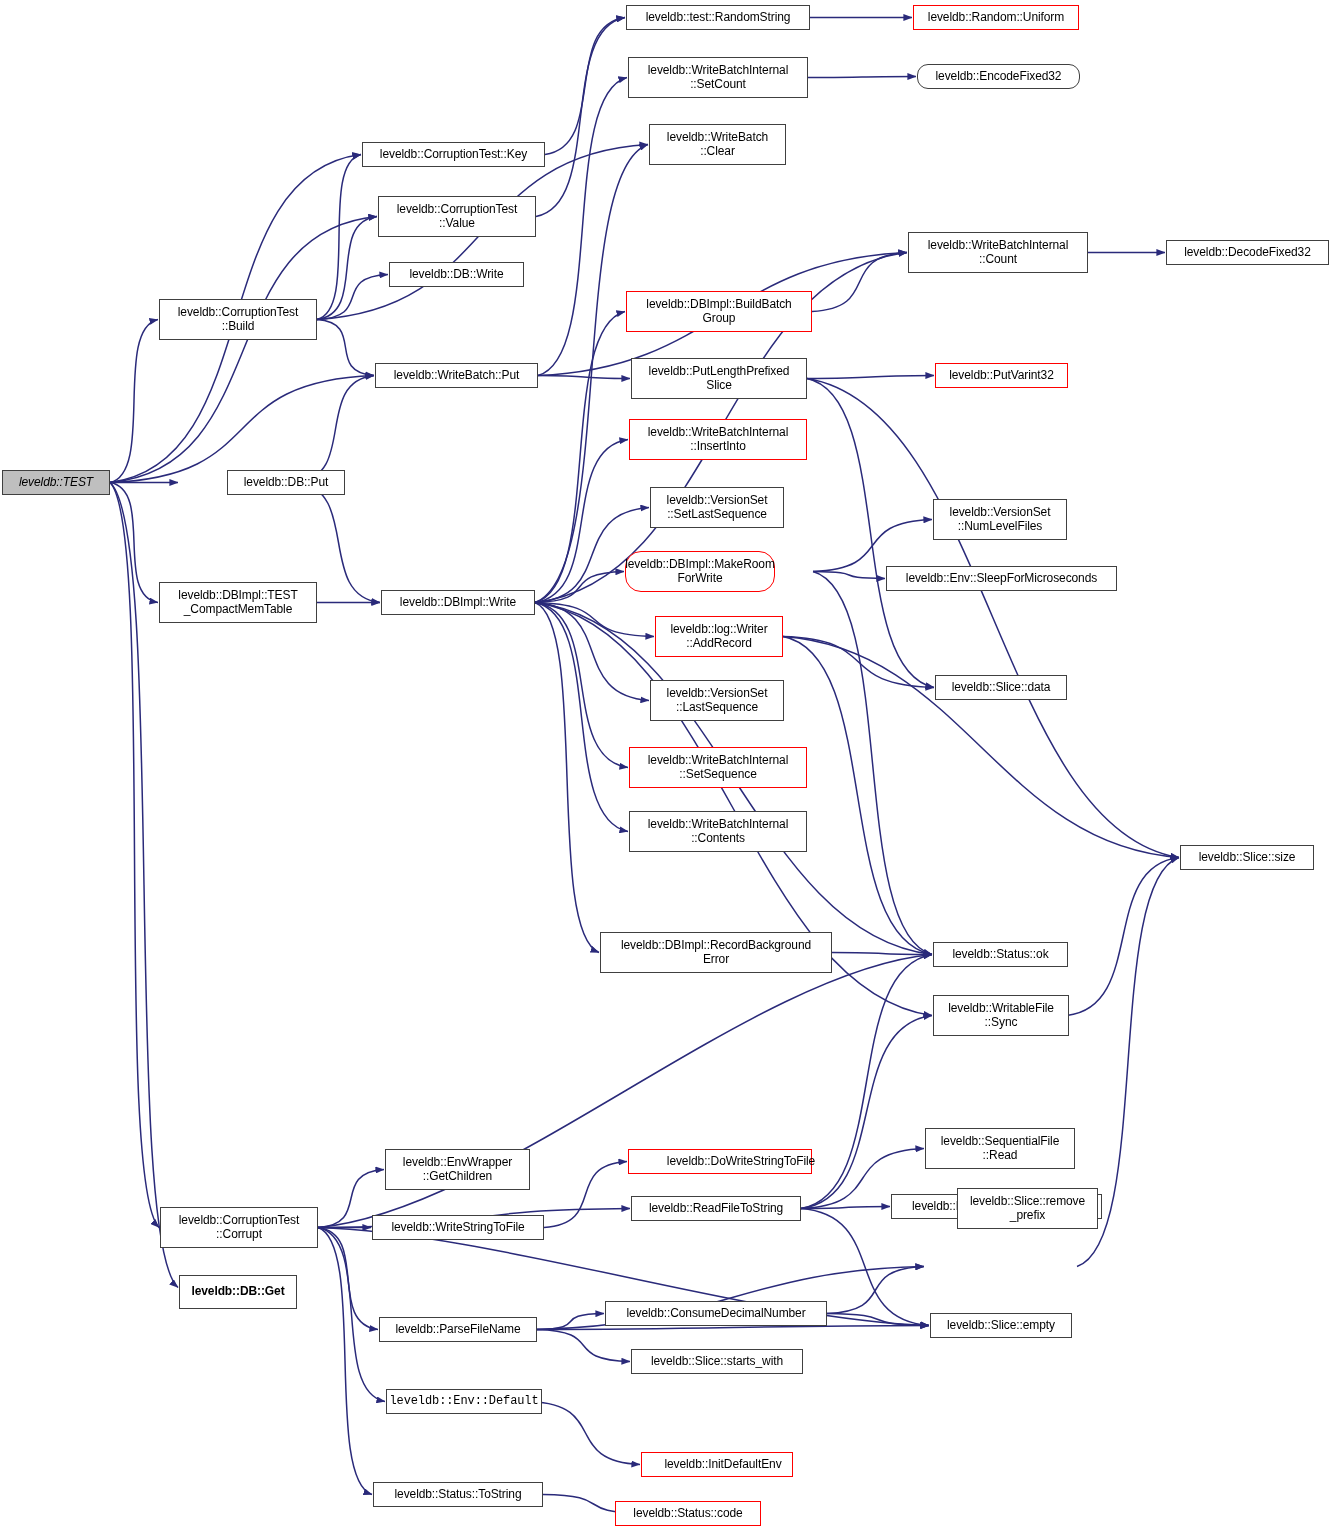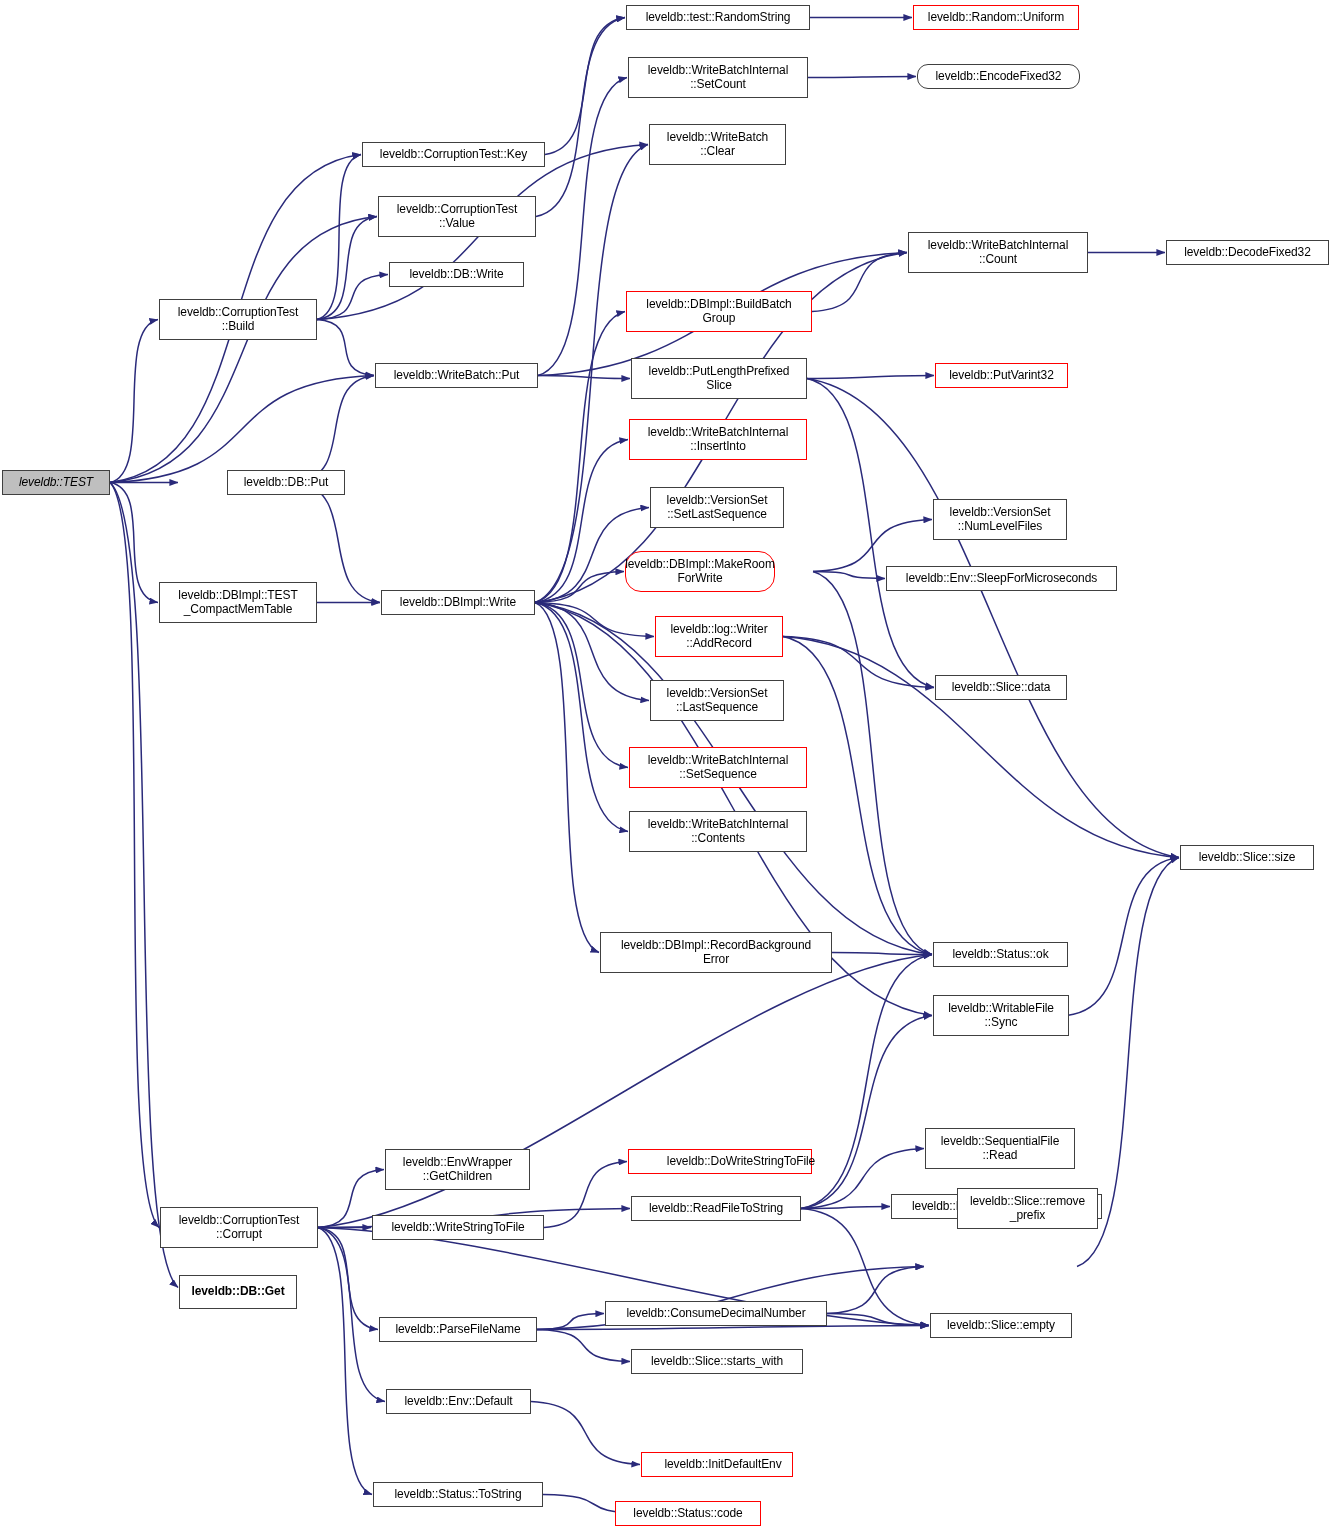--- a/index.html
+++ b/index.html
@@ -111,21 +111,21 @@
       <div class="node" style="left: 159px; top: 582px; width: 158px; height: 41px;">leveldb::DBImpl::TEST
 _CompactMemTable</div>
       <div class="node" style="left: 381px; top: 590px; width: 154px; height: 25px;">leveldb::DBImpl::Write</div>
       <div class="node" style="left: 160px; top: 1207px; width: 158px; height: 41px;">leveldb::CorruptionTest
 ::Corrupt</div>
       <div class="node" style="left: 179px; top: 1275px; width: 118px; height: 34px; font-weight: bold;">leveldb::DB::Get</div>
       <div class="node" style="left: 385px; top: 1149px; width: 145px; height: 41px;">leveldb::EnvWrapper
 ::GetChildren</div>
       <div class="node" style="left: 372px; top: 1215px; width: 172px; height: 25px;">leveldb::WriteStringToFile</div>
       <div class="node" style="left: 379px; top: 1317px; width: 158px; height: 25px;">leveldb::ParseFileName</div>
-      <div class="node" style="left: 386px; top: 1389px; width: 145px; height: 25px;">leveldb::Env::Default</div>
+      <div class="node" style="left: 386px; top: 1389px; width: 156px; height: 25px; font-family: Liberation Mono, monospace;">leveldb::Env::Default</div>
       <div class="node" style="left: 373px; top: 1482px; width: 170px; height: 25px;">leveldb::Status::ToString</div>
       <div class="node" style="left: 626px; top: 5px; width: 184px; height: 25px;">leveldb::test::RandomString</div>
       <div class="node" style="left: 628px; top: 57px; width: 180px; height: 41px;">leveldb::WriteBatchInternal
 ::SetCount</div>
       <div class="node" style="left: 649px; top: 124px; width: 137px; height: 41px;">leveldb::WriteBatch
 ::Clear</div>
       <div class="node red" style="left: 626px; top: 291px; width: 186px; height: 41px;">leveldb::DBImpl::BuildBatch
 Group</div>
       <div class="node" style="left: 631px; top: 358px; width: 176px; height: 41px;">leveldb::PutLengthPrefixed
 Slice</div>

